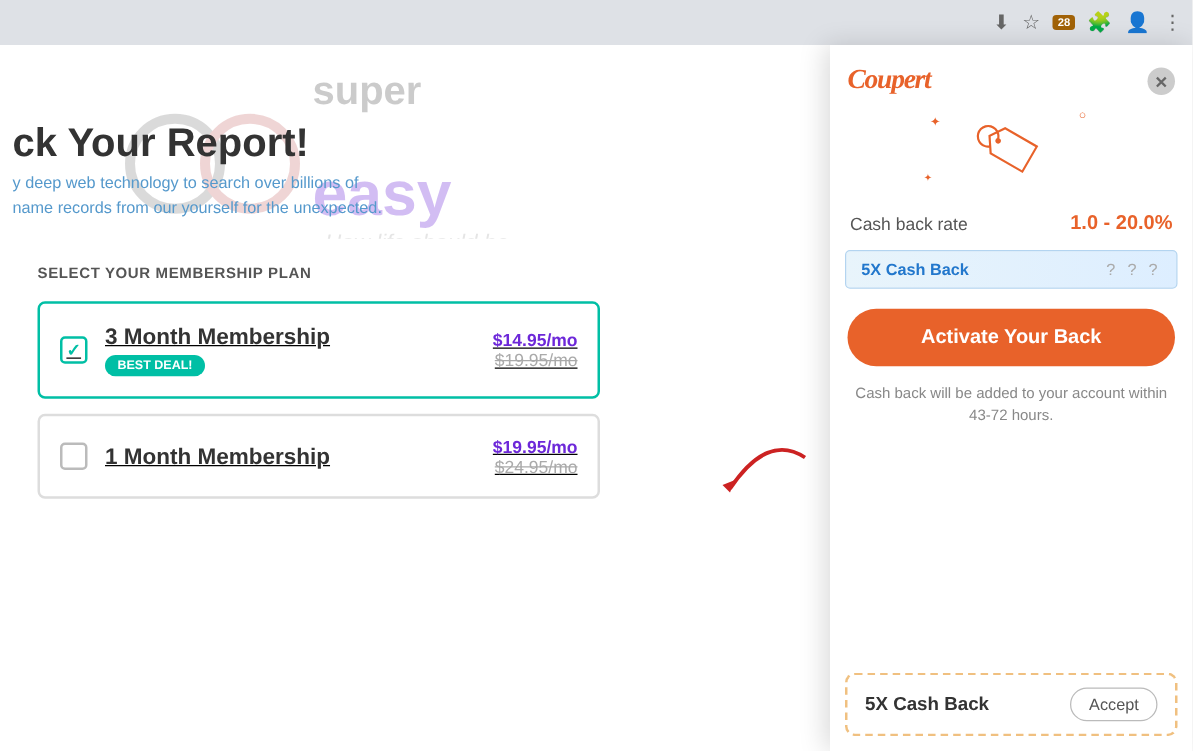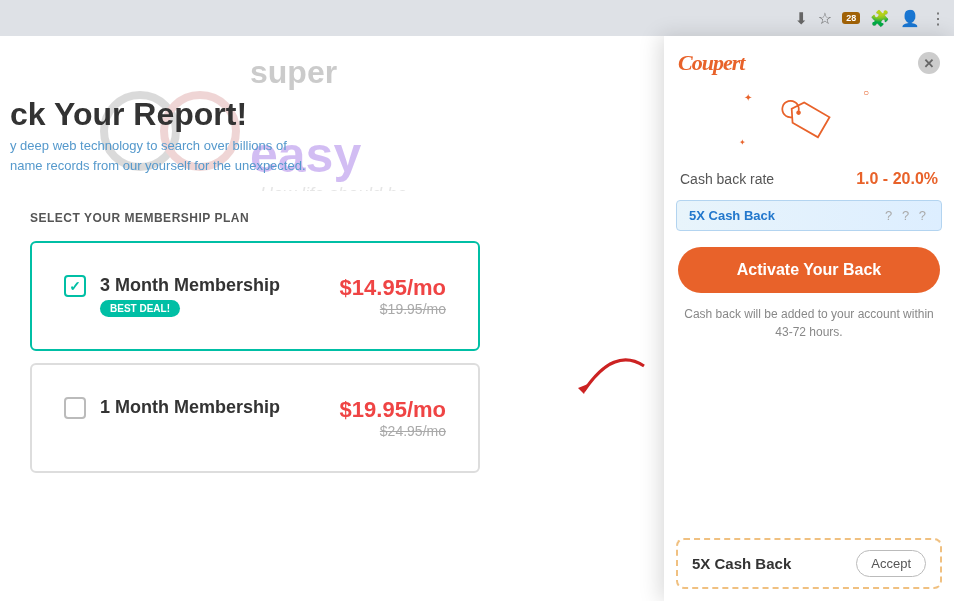--- a/index.html
+++ b/index.html
@@ -129,24 +129,26 @@
       font-size: 12px;
       font-weight: bold;
       color: #555;
       margin-bottom: 16px;
       letter-spacing: 0.5px;
     }
 
     .plan-card {
       border: 2px solid #ddd;
       border-radius: 6px;
-      padding: 32px;
+      padding: 16px;
       margin-bottom: 12px;
       display: flex;
+      align-items: center;
       gap: 14px;
+      text-decoration: underline;
     }
     .plan-card.selected {
       border-color: #00bfa5;
       border-width: 2px;
     }
 
     .plan-checkbox {
       width: 22px;
       height: 22px;
       border: 2px solid #00bfa5;
@@ -182,23 +184,23 @@
       padding: 3px 10px;
       border-radius: 12px;
       display: inline-block;
       margin-top: 4px;
     }
 
     .plan-pricing {
       text-align: right;
     }
     .plan-price {
-      font-size: 22px;
-      font-weight: bold;
-      color: #ef4444;
+      font-size: 14px;
+      font-weight: bold;
+      color: #6d28d9;
     }
     .plan-original {
       font-size: 14px;
       color: #aaa;
       text-decoration: line-through;
     }
 
     
     .overlay-panel {
       position: absolute;
@@ -208,21 +210,21 @@
       height: 565px;
       background: white;
       box-shadow: -4px 0 20px rgba(0,0,0,0.15);
       display: flex;
       flex-direction: column;
     }
 
     .panel-header {
       display: flex;
       justify-content: space-between;
-      align-items: center;
+      align-items: flex-end;
       padding: 14px 14px 6px;
     }
 
     .coupert-logo {
       font-size: 22px;
       color: #e8622a;
       font-family: 'Georgia', serif;
       font-style: italic;
       font-weight: bold;
       letter-spacing: -1px;

